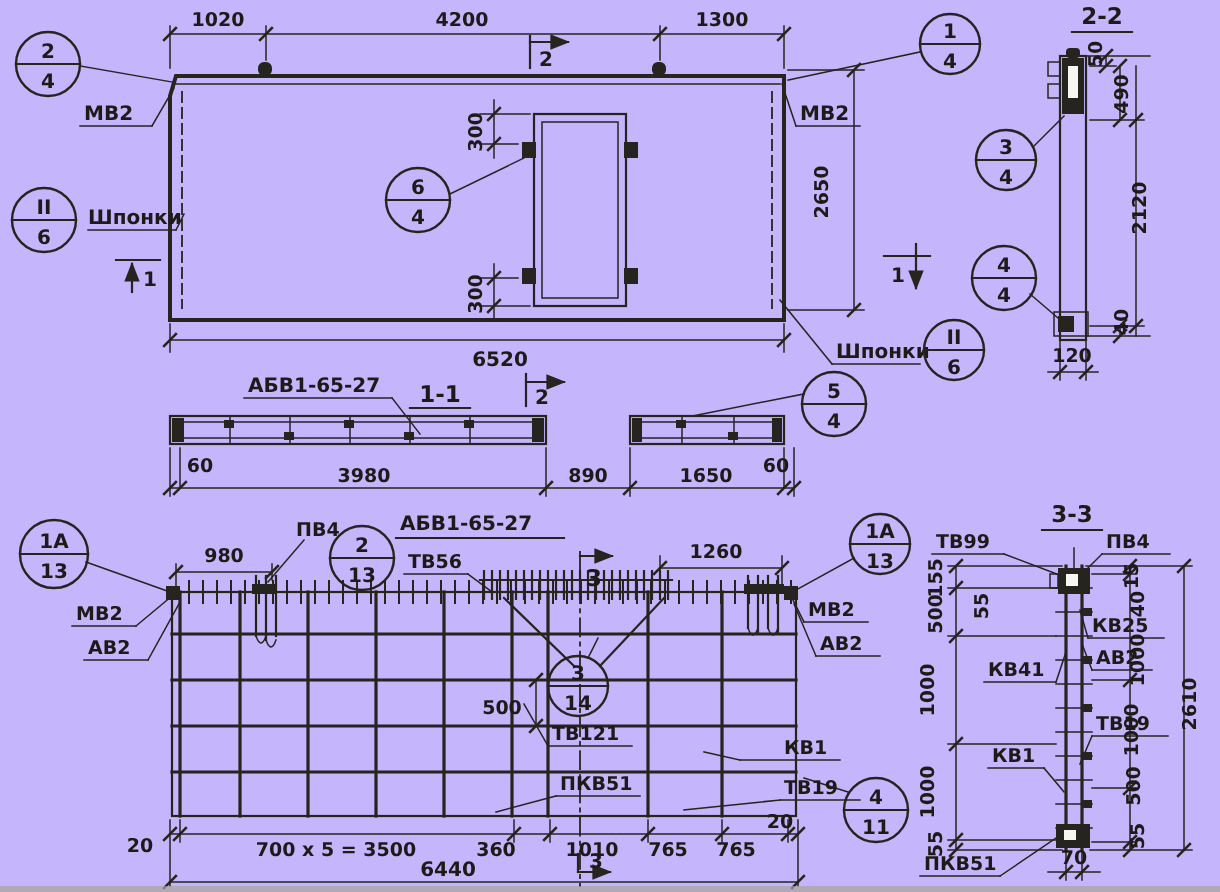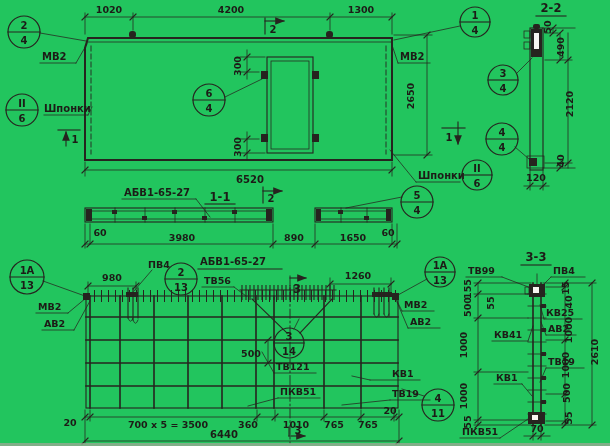--- a/index.html
+++ b/index.html
@@ -1,16 +1,16 @@
 <!DOCTYPE html>
 <html><head>
 <meta charset="utf-8">
 <style>
   html,body{margin:0;padding:0;background:#e8e6e1;}
-  .sheet{position:relative;width:610px;height:446px;background:#22c55e;overflow:hidden;
+  .sheet{position:relative;width:610px;height:446px;background:#c4b5fd;overflow:hidden;
          font-family:"DejaVu Sans",sans-serif;}
   svg{position:absolute;left:0;top:0;}
   svg .ln{stroke:#26241f;stroke-width:1.1;fill:none;stroke-linecap:square;}
   svg .thick{stroke-width:2;}
   svg .med{stroke-width:1.6;}
   svg .thin{stroke-width:0.75;}
   svg .dash{stroke-dasharray:5,3;stroke-width:0.9;}
   svg .dashdot{stroke-dasharray:9,3,1.6,3;stroke-width:0.9;}
   svg .fill{fill:#26241f;stroke:none;}
   svg .paperfill{fill:#f7f6f1;stroke:none;}

